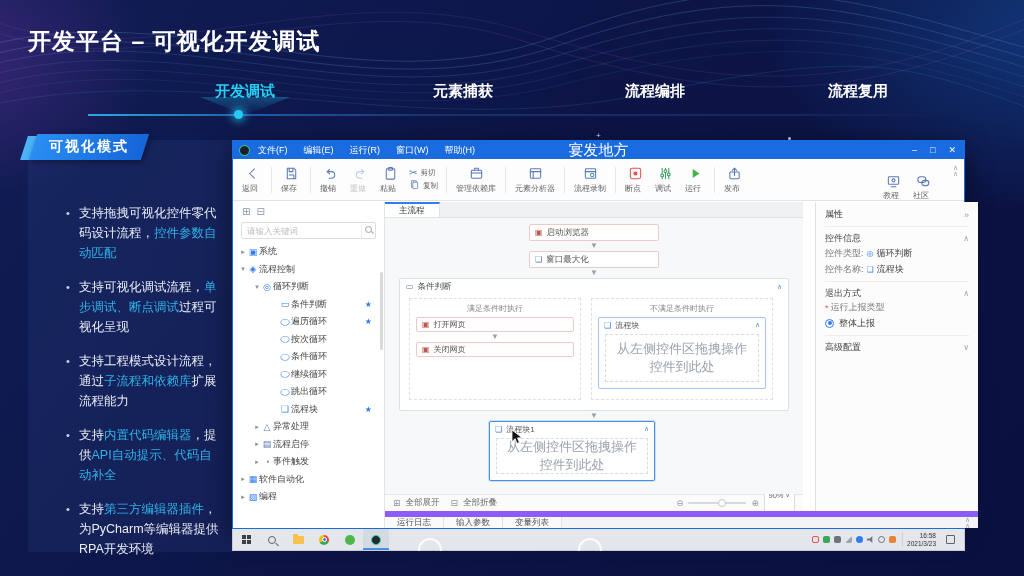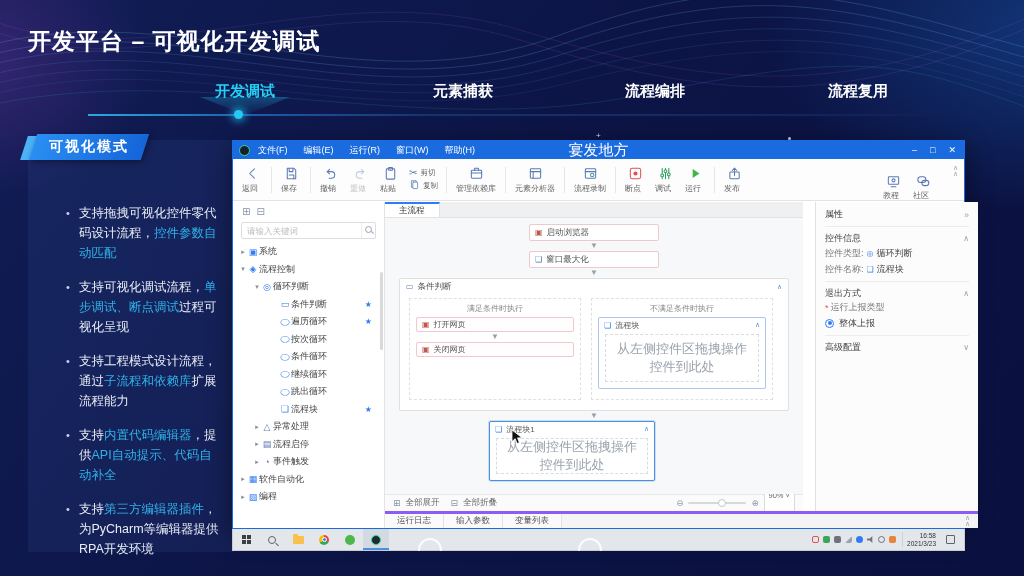--- a/index.html
+++ b/index.html
@@ -143,21 +143,21 @@
   .block1 .ph { height:36px; }
   .canvas-footer { height:17px; background:#fbfbfb; border-top:1px solid #e8e8e8; display:flex;
     align-items:center; padding:0 8px; font-size:8.5px; color:#666; gap:5px; }
   .cf-ic { color:#8a97a8; font-size:9px; }
   .zoomctl { margin-left:auto; display:flex; align-items:center; gap:5px; color:#8a97a8; }
   .zslider { width:58px; height:2px; background:#d5d8dd; border-radius:1px; position:relative; }
   .zslider .knob { position:absolute; left:30px; top:-3px; width:8px; height:8px; border-radius:50%;
     background:#fff; border:1px solid #c3c7cd; }
   .zpct { border:1px solid #d8dbe0; border-radius:2px; padding:0 4px; height:28px; line-height:11px;
     font-size:7.5px; color:#666; background:#fff; }
-  .bottom-tabs { height:17px; background:#f4f4f4; border-top:3px solid #8b5cf6; display:flex;
+  .bottom-tabs { height:17px; background:#f4f4f4; border-top:6px solid #8b5cf6; display:flex;
     align-items:center; font-size:8.5px; color:#555; position:relative; }
   .btab { padding:0 12px; height:100%; display:flex; align-items:center;
     border-right:1px solid #e2e2e2; background:#fafafa; }
   .bt-col { position:absolute; right:8px; color:#98a2b3; font-size:7px; line-height:6px; }
 
   
   .props { width:163px; border-left:1px solid #e0e0e0; background:#fcfcfc; padding:5px 9px;
     font-size:9px; color:#555; }
   .prop-head { display:flex; align-items:center; height:15px; color:#333; }
   .prop-head .pcol { margin-left:auto; color:#98a2b3; }

